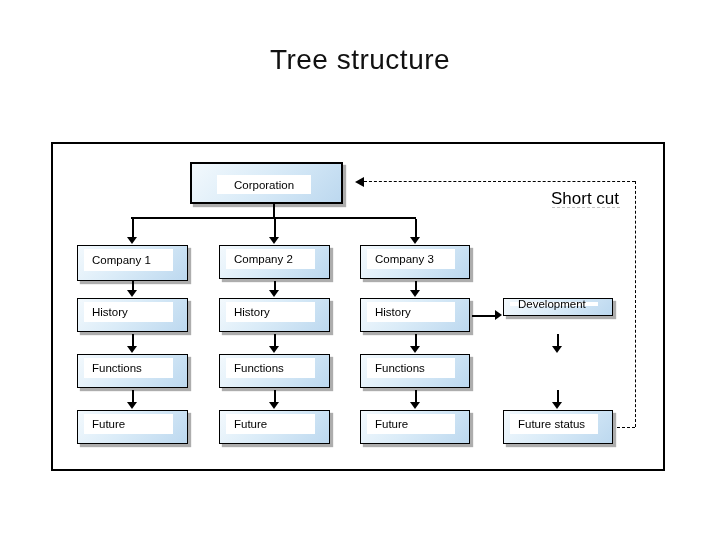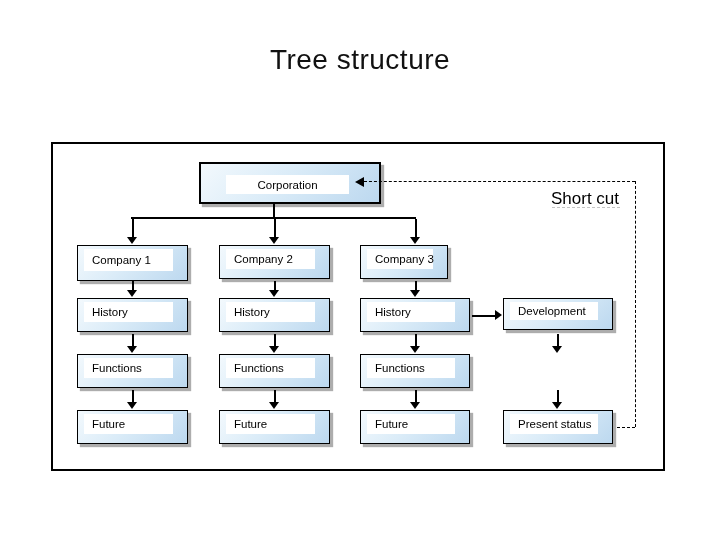--- a/index.html
+++ b/index.html
@@ -51,21 +51,21 @@
 </style>
 </head>
 <body>
 
 <div id="stage">
 
   <div class="title">Tree structure</div>
 
   <div class="frame"></div>
 
-  <div class="box corp" style="left:199px;top:162px;width:182px;height:42px;padding-left:20px;">
+  <div class="box corp" style="left:190px;top:162px;width:153px;height:42px;padding-left:20px;">
     <div class="lbl">Corporation</div>
   </div>
 
   <div class="line" style="left:273px;top:204px;width:2px;height:15px;"></div>
   <div class="line" style="left:131px;top:217px;width:285px;height:2px;"></div>
 
   <div class="arrow-down" style="left:127px;top:219px;height:25px;">
       <div class="stem"></div>
       <div class="head"></div>
     </div>
@@ -121,21 +121,21 @@
     <div class="lbl">Functions</div>
     </div>
   <div class="arrow-down" style="left:269px;top:390px;height:19px;">
       <div class="stem"></div>
       <div class="head"></div>
     </div>
   <div class="box" style="left:219px;top:410px;width:111px;height:34px;">
     <div class="lbl">Future</div>
     </div>
 
-  <div class="box" style="left:360px;top:245px;width:88px;height:34px;">
+  <div class="box" style="left:360px;top:245px;width:110px;height:34px;">
     <div class="lbl">Company 3</div>
     </div>
   <div class="arrow-down" style="left:410px;top:281px;height:16px;">
       <div class="stem"></div>
       <div class="head"></div>
     </div>
   <div class="box" style="left:360px;top:298px;width:110px;height:34px;">
     <div class="lbl">History</div>
     </div>
   <div class="arrow-down" style="left:410px;top:334px;height:19px;">
@@ -151,33 +151,33 @@
     </div>
   <div class="box" style="left:360px;top:410px;width:110px;height:34px;">
     <div class="lbl">Future</div>
     </div>
 
   <div class="arrow-right" style="left:472px;top:310px;width:30px;">
       <div class="stem"></div>
       <div class="head"></div>
     </div>
 
-  <div class="box" style="left:503px;top:298px;width:110px;height:32px;">
+  <div class="box" style="left:503px;top:298px;width:110px;height:18px;">
     <div class="lbl">Development</div>
     </div>
   <div class="arrow-down" style="left:552px;top:334px;height:19px;">
       <div class="stem"></div>
       <div class="head"></div>
     </div>
   <div class="arrow-down" style="left:552px;top:390px;height:19px;">
       <div class="stem"></div>
       <div class="head"></div>
     </div>
   <div class="box" style="left:503px;top:410px;width:110px;height:34px;">
-    <div class="lbl">Present status</div>
+    <div class="lbl">Future status</div>
     </div>
 
   <div class="head-left" style="left:355px;top:177px;"></div>
   <div class="dash-h" style="left:364px;top:181px;width:271px;"></div>
   <div class="dash-v" style="left:635px;top:181px;height:246px;"></div>
   <div class="dash-h" style="left:617px;top:427px;width:18px;"></div>
   <div class="shortcut-label" style="left:551px;top:189px;">Short cut</div>
   <div class="dash-shadow" style="left:552px;top:207px;width:68px;"></div>
 
 </div>

